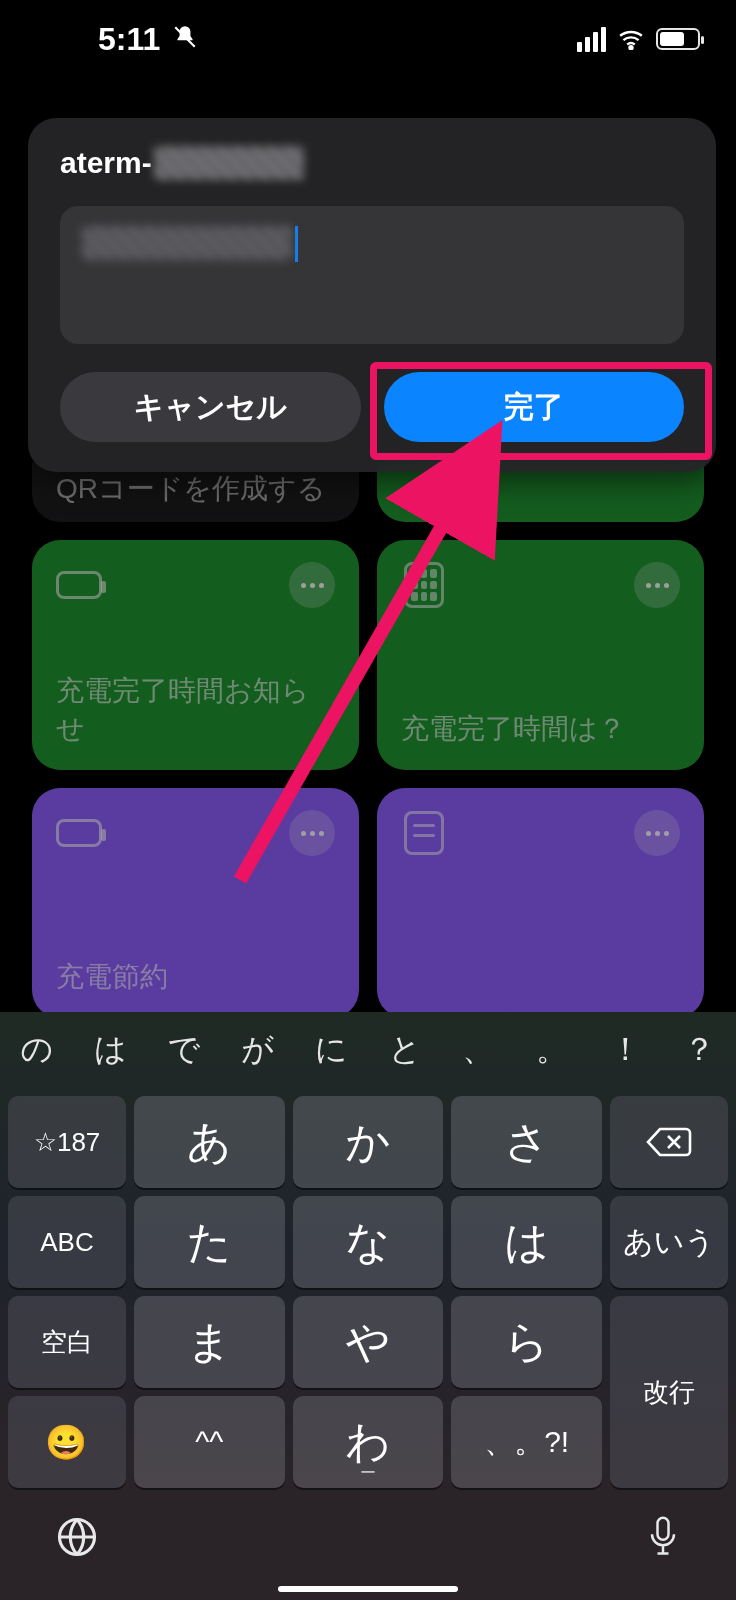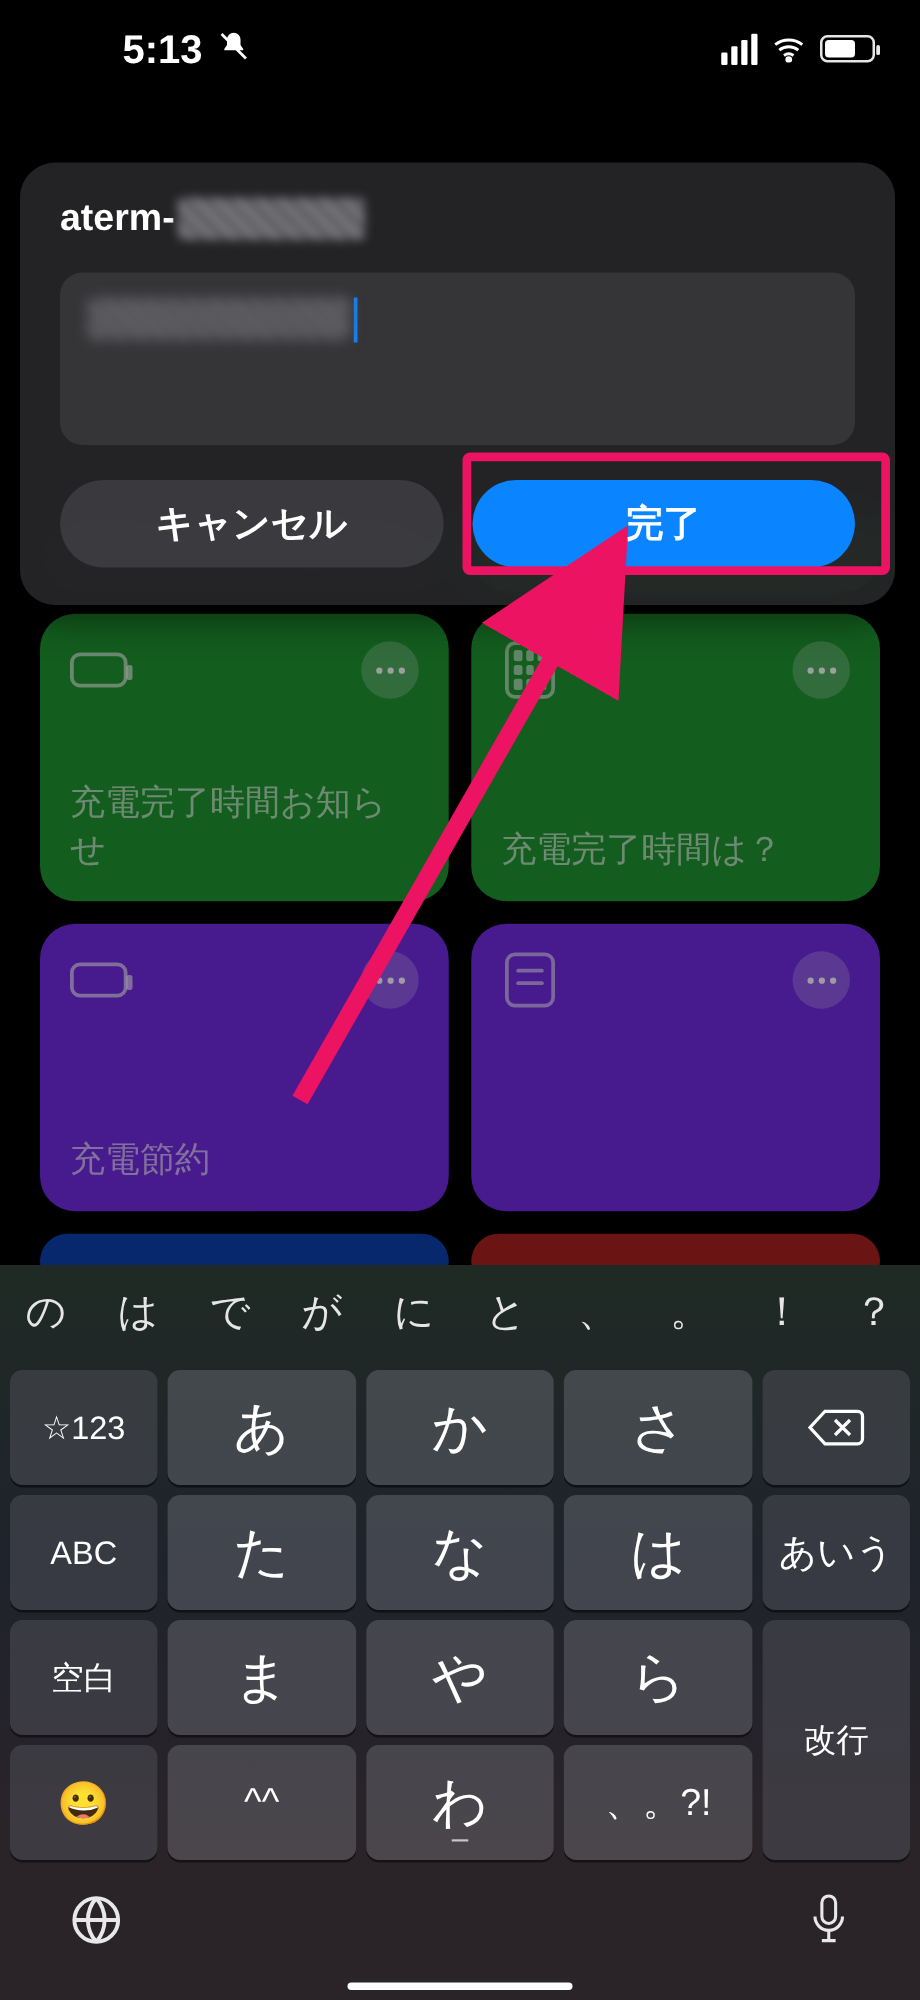--- a/index.html
+++ b/index.html
@@ -18,21 +18,21 @@
   .signal-bars span { width: 5px; background: #fff; border-radius: 1px; }
   .signal-bars span:nth-child(1){height:10px;}
   .signal-bars span:nth-child(2){height:15px;}
   .signal-bars span:nth-child(3){height:20px;}
   .signal-bars span:nth-child(4){height:25px;}
   .battery-shell { width:44px; height:22px; border:2px solid rgba(255,255,255,.9); border-radius:6px; position:relative; }
   .battery-shell::after{content:"";position:absolute;right:-6px;top:6px;width:3px;height:8px;background:rgba(255,255,255,.9);border-radius:2px;}
   .battery-fill{position:absolute;left:2px;top:2px;bottom:2px;width:60%;background:#fff;border-radius:3px;}
 
   
-  .bg-layer { position:absolute; left:32px; right:32px; top:395px; }
+  .bg-layer { position:absolute; left:32px; right:32px; top:444px; }
   .row { display:flex; gap:18px; margin-top:18px; }
   .card {
     flex:1; height:230px; border-radius:28px; padding:22px 24px;
     display:flex; flex-direction:column; justify-content:space-between;
     position:relative; opacity:.65;
   }
   .card .top { display:flex; justify-content:space-between; align-items:center; }
   .dots { width:46px; height:46px; border-radius:23px; background:rgba(255,255,255,.22);
           display:flex; align-items:center; justify-content:center; gap:4px;}
   .dots span{width:5px;height:5px;border-radius:50%;background:rgba(255,255,255,.9);}
@@ -41,35 +41,34 @@
   .icon-battery::after{content:"";position:absolute;right:-7px;top:7px;width:5px;height:12px;background:rgba(255,255,255,.6);border-radius:2px;}
   .icon-calc { width:40px; height:46px; border:3px solid rgba(255,255,255,.55); border-radius:8px;
                display:grid; grid-template-columns:repeat(3,1fr); grid-template-rows:repeat(3,1fr); gap:3px; padding:4px;}
   .icon-calc span{background:rgba(255,255,255,.55); border-radius:2px;}
   .icon-doc { width:40px; height:44px; border:3px solid rgba(255,255,255,.55); border-radius:8px; position:relative;}
   .icon-doc::before,.icon-doc::after{content:"";position:absolute;left:6px;right:6px;height:3px;background:rgba(255,255,255,.55);border-radius:2px;}
   .icon-doc::before{top:10px;} .icon-doc::after{top:20px;}
   .card-title { font-size:28px; color:rgba(255,255,255,.62); font-weight:500; }
   .card.gray  { background:#1c1c1e; }
   .card.green { background:#1e8f2f; }
-  .card.yellow{ background:#6d28d9; }
+  .card.yellow{ background:#8b5cf6; }
   .card.blue  { background:#0a3ea8; }
   .card.red   { background:#a31f1f; }
   .peek-row .card { height:40px; }
 
   .row.first .card { height:60px; border-radius:0 0 28px 28px; padding:8px 24px 14px; }
   .row.first .card .card-title{ font-size:28px; }
 
   
   .dialog-shell {
-    position:absolute; left:16px; right:20px; top:118px;
+    position:absolute; left:28px; right:20px; top:118px;
     background:rgba(38,38,40,.92); backdrop-filter:blur(20px);
     border-radius:28px; padding:28px 32px 30px; 
     box-shadow: 0 10px 30px rgba(0,0,0,.5);
-    margin-top: 12px;
   }
   .dialog-title-row { display:flex; align-items:center; font-size:30px; font-weight:600; color:#fff; gap:0;}
   .blurred-chip {
     display:inline-block;
     background: repeating-linear-gradient(45deg,#5a5a5e 0 6px,#7a7a7e 6px 12px);
     filter: blur(4px);
     border-radius:4px; height:34px;
   }
   .chip-a{ width:150px; margin:0 4px 0 2px;}
   .dialog-input {
@@ -132,21 +131,21 @@
   .home-indicator{
     position:absolute; bottom:8px; left:50%; transform:translateX(-50%);
     width:180px; height:6px; border-radius:3px; background:#fff;
   }
 </style>
 </head>
 <body>
 
 <div class="status-bar">
   <div class="status-left">
-    <span>5:13</span>
+    <span>5:11</span>
     <span>
       <svg width="26" height="26" viewBox="0 0 24 24" fill="#fff">
           <path d="M12 2a5 5 0 0 0-5 5v4l-2 3v1h14v-1l-2-3V7a5 5 0 0 0-5-5z"></path>
           <path d="M3 3l18 18" stroke="#fff" stroke-width="2"></path>
         </svg>
     </span>
   </div>
   <div class="status-right">
     <span class="signal-bars">
         <span></span>
@@ -281,21 +280,21 @@
     <span>が</span>
     <span>に</span>
     <span>と</span>
     <span>、</span>
     <span>。</span>
     <span>！</span>
     <span>？</span>
   </div>
   <div class="kb-grid">
 
-    <div class="key func">☆123</div>
+    <div class="key func">☆187</div>
     <div class="key main">あ</div>
     <div class="key main">か</div>
     <div class="key main">さ</div>
     <div class="key func">
       <svg width="46" height="34" viewBox="0 0 46 34" fill="none" stroke="#fff" stroke-width="2.6">
         <path d="M14 4h26a4 4 0 0 1 4 4v18a4 4 0 0 1-4 4H14L2 17 14 4z"></path>
         <path d="M22 11l12 12M34 11l-12 12"></path>
       </svg>
     </div>
 

